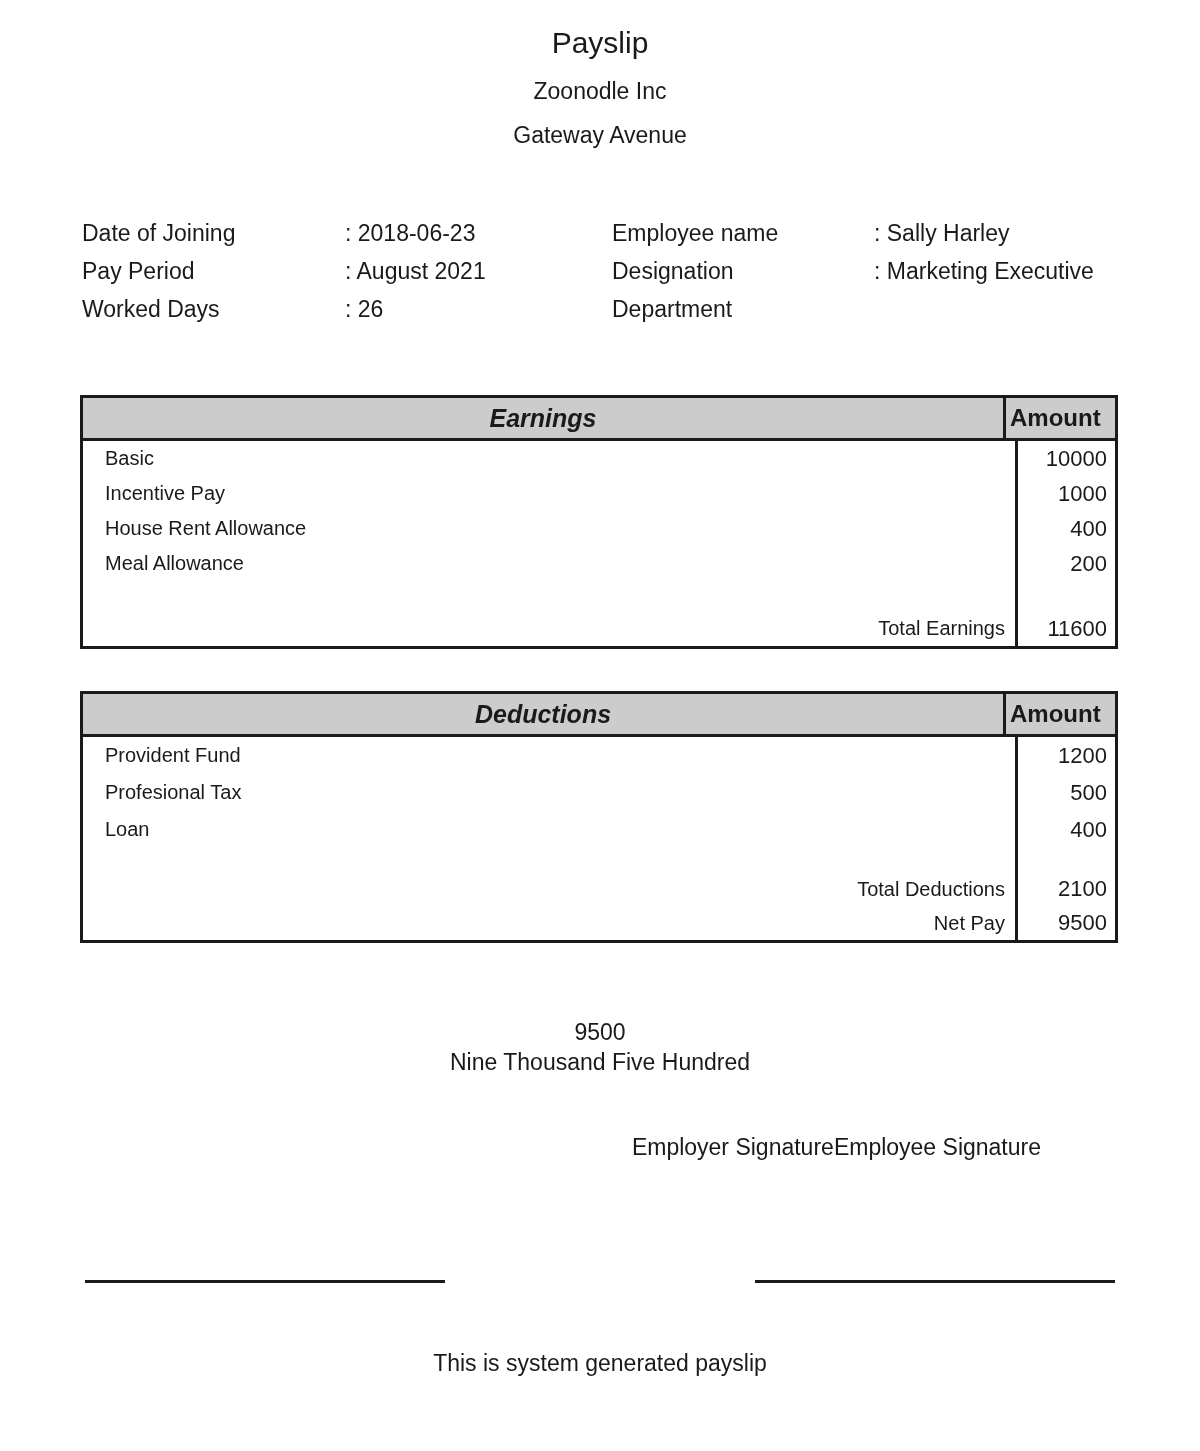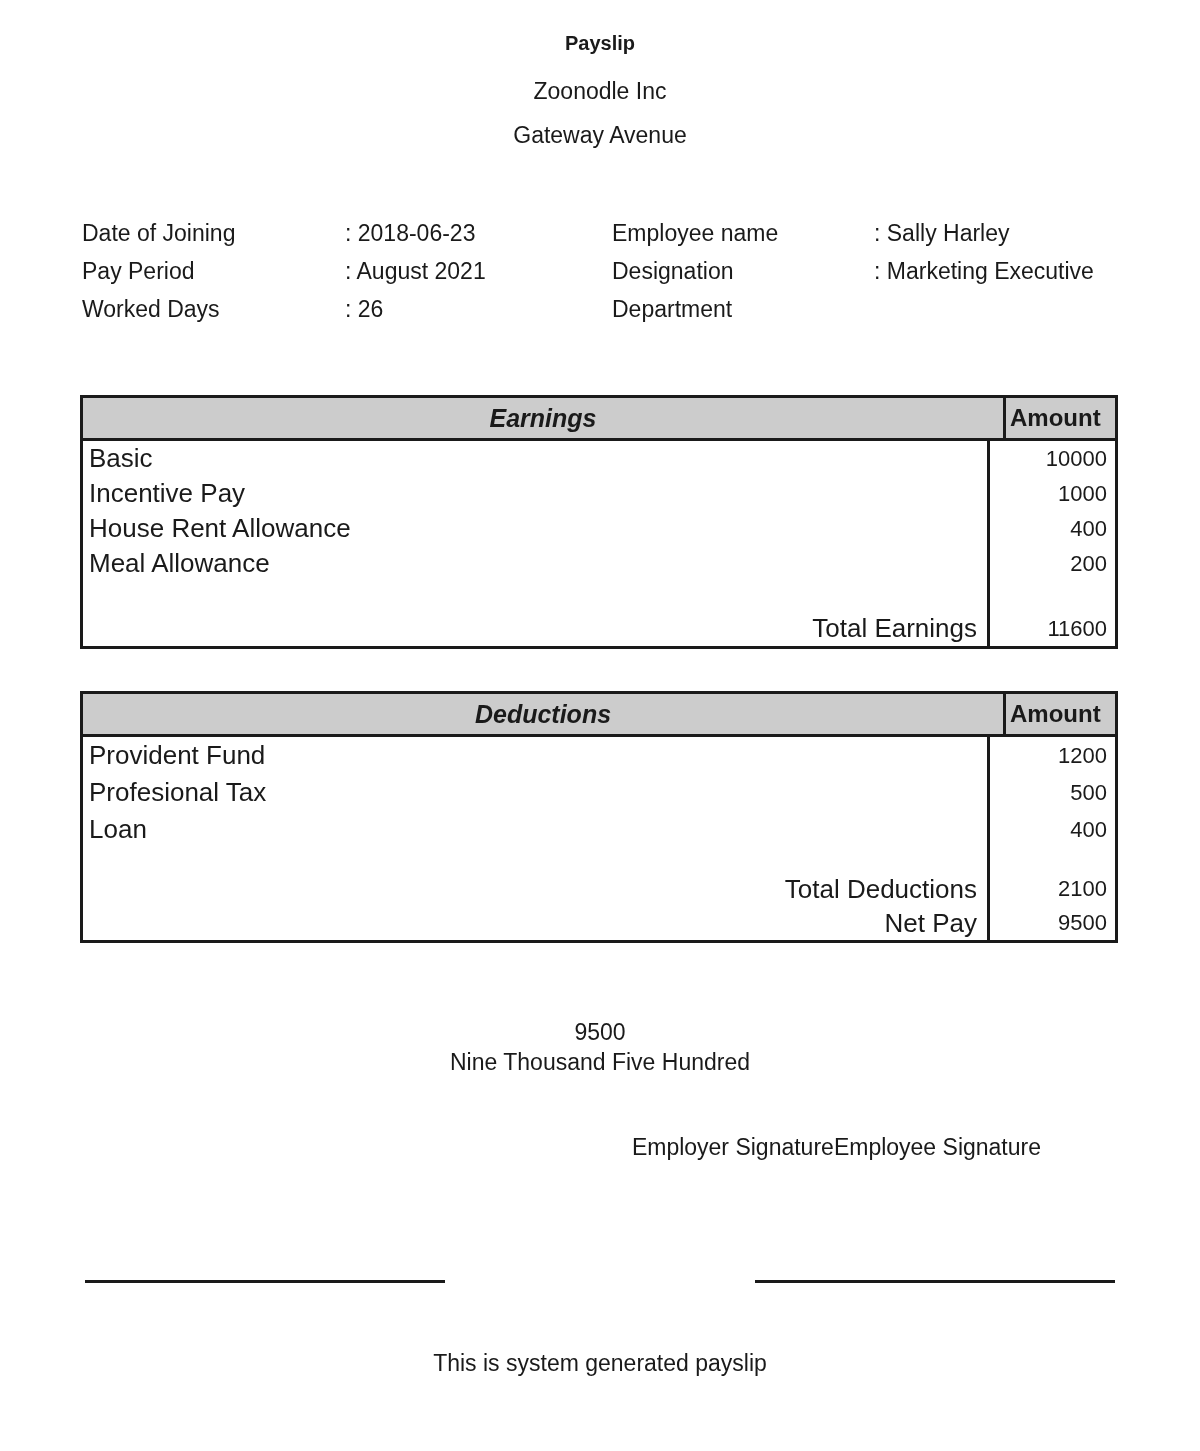--- a/index.html
+++ b/index.html
@@ -12,42 +12,42 @@
   html,body{background:var(--page-bg);}
   body{
     width:1200px;height:1451px;
     font-family:"Liberation Sans","DejaVu Sans",sans-serif;
     color:var(--text);
     position:relative;
     overflow:hidden;
   }
   
   .doc-header{text-align:center;padding-top:28px;}
-  .doc-title{font-size:20px;font-weight:700;line-height:30px;}
+  .doc-title{font-size:30px;font-weight:400;line-height:30px;}
   .company{font-size:23px;margin-top:22px;line-height:23px;}
   .addr{font-size:23px;margin-top:18px;line-height:29px;}
   
   .info{display:flex;margin:64px 80px 0 82px;font-size:23px;}
   .info-col{display:flex;flex-direction:column;}
   .info-col.left{width:530px;}
   .info-col.right{flex:1;}
   .info-row{display:flex;line-height:38px;}
   .info-col.left .info-label{width:263px;}
   .info-col.right .info-label{width:262px;}
   .info-value{flex:1;}
   
   .pay-table{margin:0 82px 0 80px;border:3px solid var(--border);}
   .pay-table.earnings{margin-top:67px;}
   .pay-table.deductions{margin-top:42px;}
   .t-header{display:flex;background:var(--table-header-bg);border-bottom:3px solid var(--border);}
   .t-header-main{flex:1;text-align:center;font-size:25px;font-weight:700;line-height:40px;font-style:italic;}
   .t-header-amount{width:112px;border-left:3px solid var(--border);font-size:24px;font-weight:700;line-height:40px;padding-left:4px;}
   .t-row{display:flex;}
-  .t-cell-label{flex:1;font-size:26px;padding-left:6px;}
-  .t-cell-amount{width:128px;border-left:3px solid var(--border);font-size:22px;text-align:right;padding-right:8px;}
+  .t-cell-label{flex:1;font-size:20px;padding-left:22px;}
+  .t-cell-amount{width:100px;border-left:3px solid var(--border);font-size:22px;text-align:right;padding-right:8px;}
   .earnings .t-row.item .t-cell-label,.earnings .t-row.item .t-cell-amount{line-height:35px;}
   .deductions .t-row.item .t-cell-label,.deductions .t-row.item .t-cell-amount{line-height:37px;}
   .t-row.item:first-of-type .t-cell-label,.t-row.item:first-of-type .t-cell-amount{padding-top:3px;}
   .earnings .t-row.spacer .t-cell-label,.earnings .t-row.spacer .t-cell-amount{height:30px;}
   .deductions .t-row.spacer .t-cell-label,.deductions .t-row.spacer .t-cell-amount{height:24px;}
   .t-row.total .t-cell-label{text-align:right;padding-right:10px;}
   .earnings .t-row.total .t-cell-label,.earnings .t-row.total .t-cell-amount{line-height:35px;}
   .deductions .t-row.total .t-cell-label,.deductions .t-row.total .t-cell-amount{line-height:34px;}
   
   .summary{text-align:center;margin-top:74px;font-size:23px;line-height:30px;}

